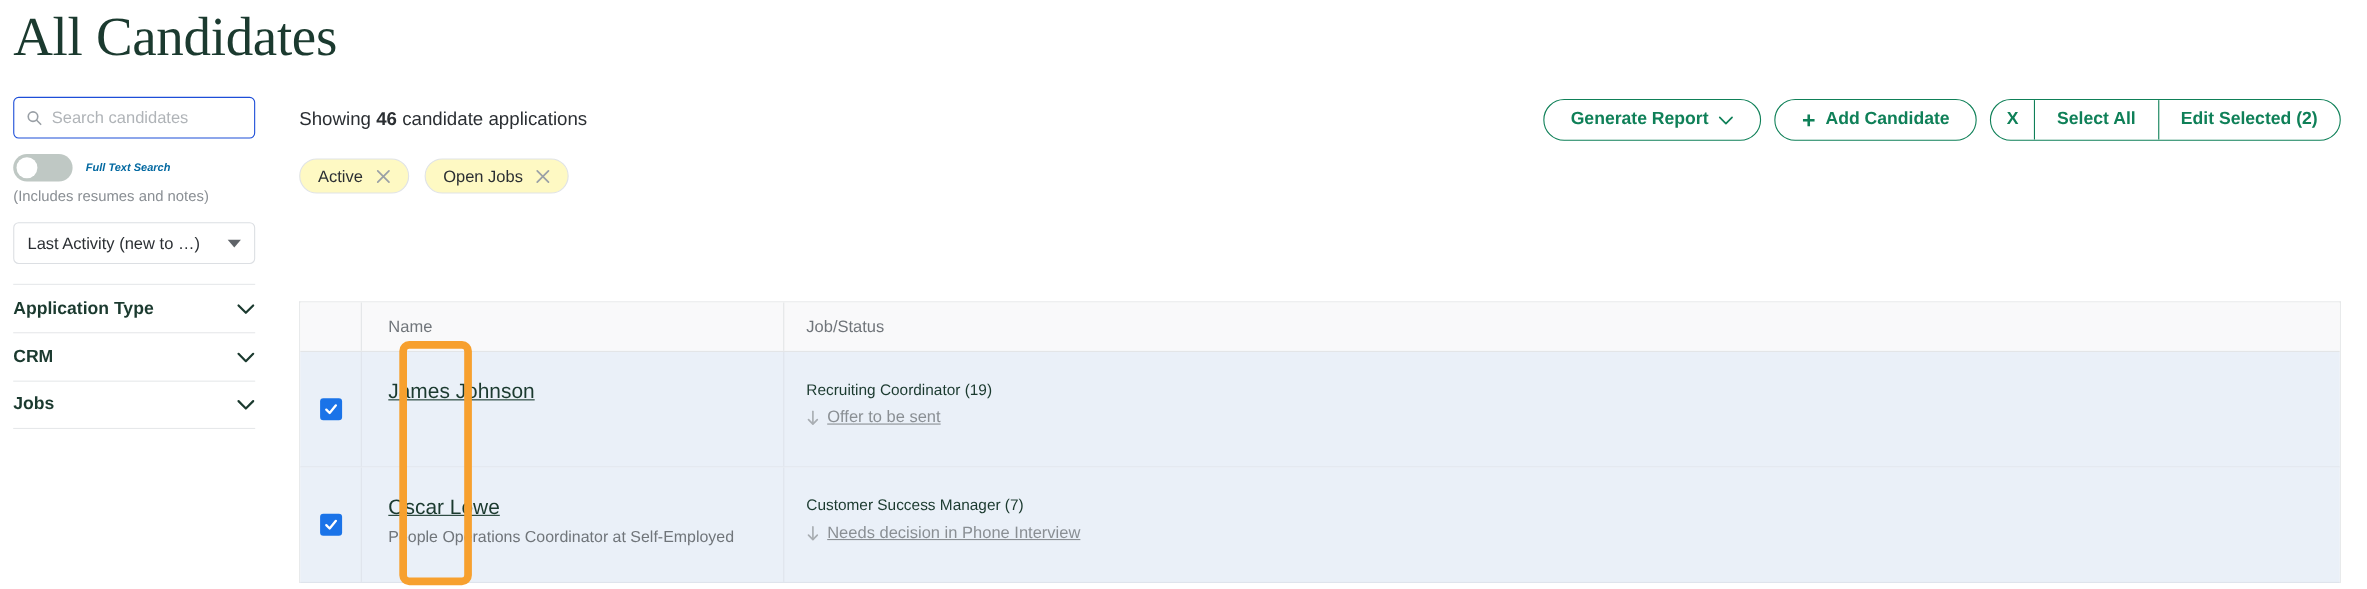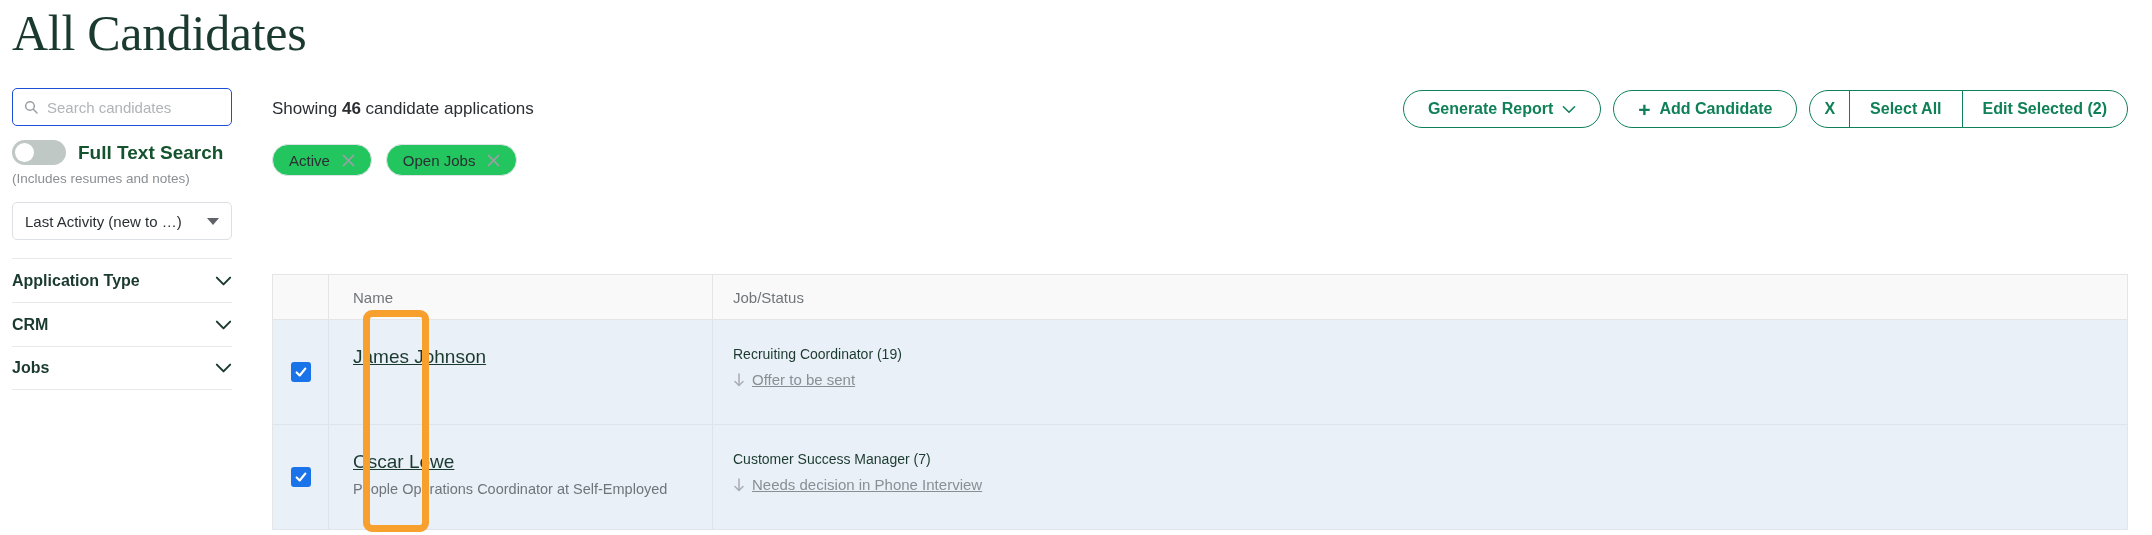--- a/index.html
+++ b/index.html
@@ -76,23 +76,24 @@
     cursor: pointer;
   }
   .toggle .knob {
     position: absolute;
     left: 3px; top: 3px;
     width: 19px; height: 19px;
     border-radius: 50%;
     background: #ffffff;
   }
   .toggle-label {
-    font-size: 19px;
+    font-size: 10px;
     font-weight: bold;
-    color: #14532d;
+    color: #0369a1;
+    font-style: italic;
   }
   .toggle-sub {
     margin-top: 6px;
     font-size: 13.5px;
     color: #8a8f94;
   }
 
   .sort-select {
     margin-top: 16px;
     height: 38px;
@@ -210,21 +211,21 @@
   
   .chips {
     margin-top: 14px;
     display: flex;
     gap: 14px;
   }
   .chip {
     height: 32px;
     border: 1px solid #e0e3e6;
     border-radius: 16px;
-    background: #22c55e;
+    background: #fef9c3;
     display: flex;
     align-items: center;
     padding: 0 16px;
     gap: 12px;
     cursor: pointer;
   }
   .chip-label { font-size: 15px; color: #2b2f33; }
   .chip-x {
     width: 13px; height: 13px;
     color: #9aa0a6;

